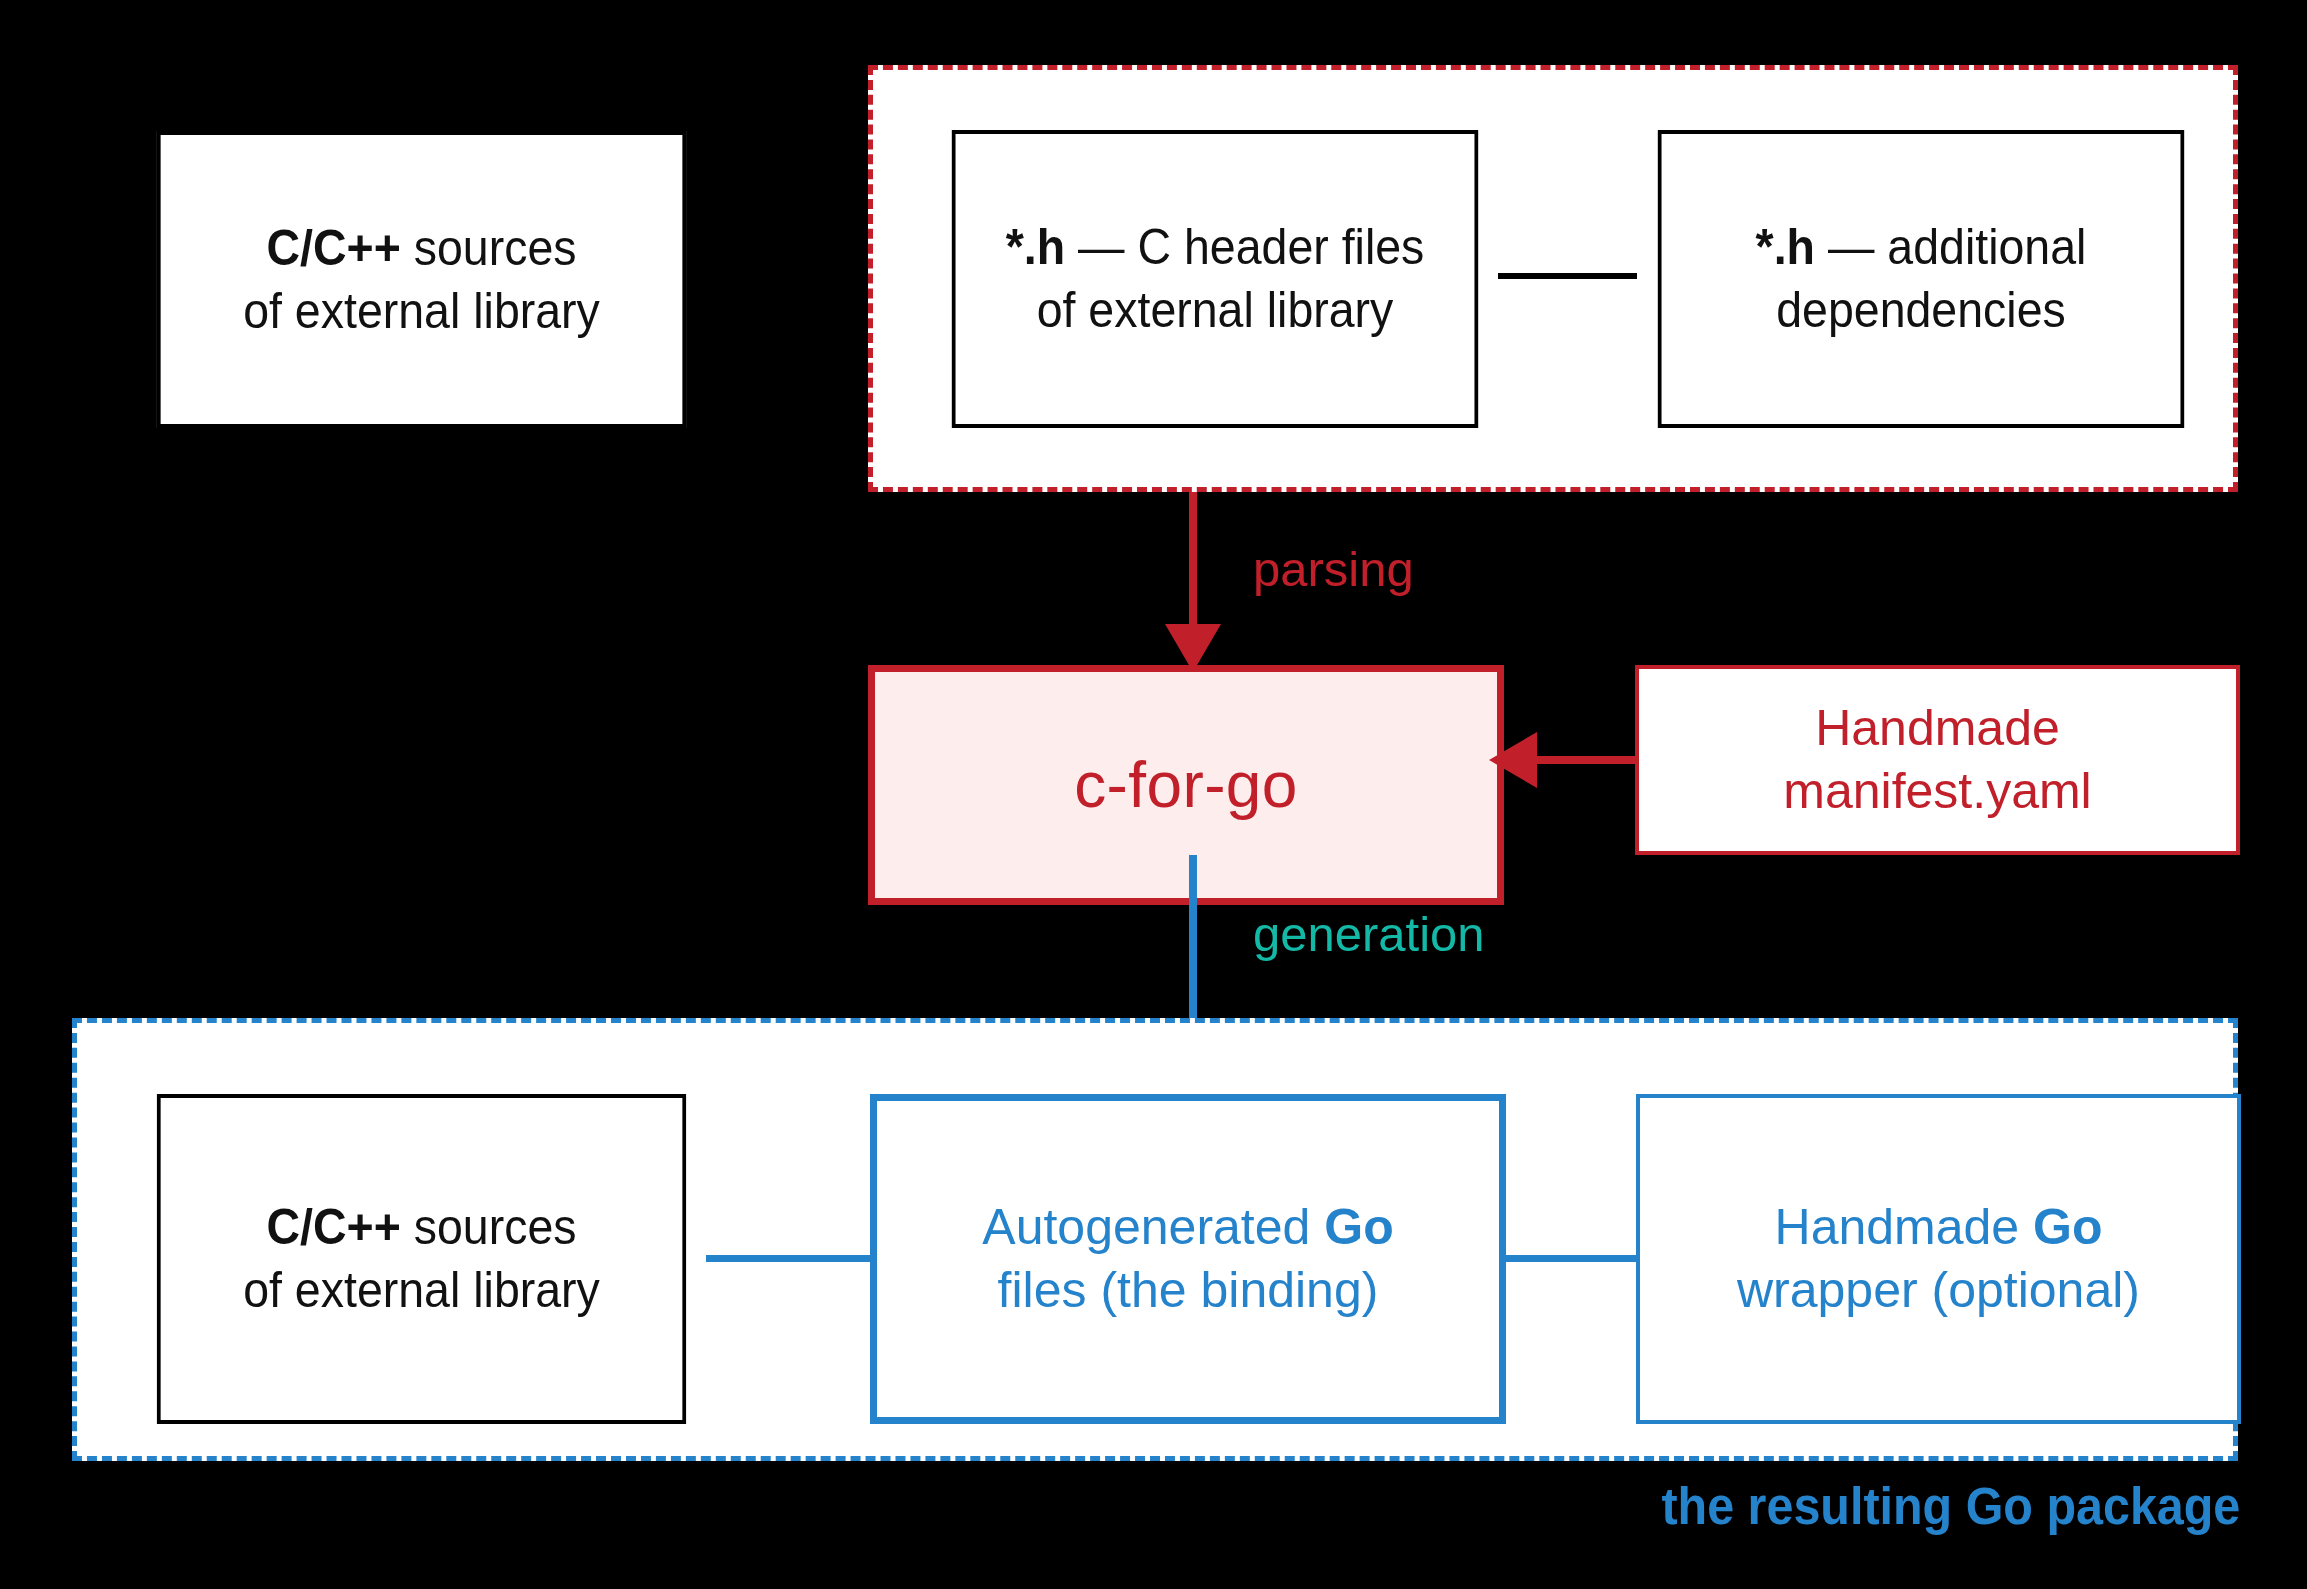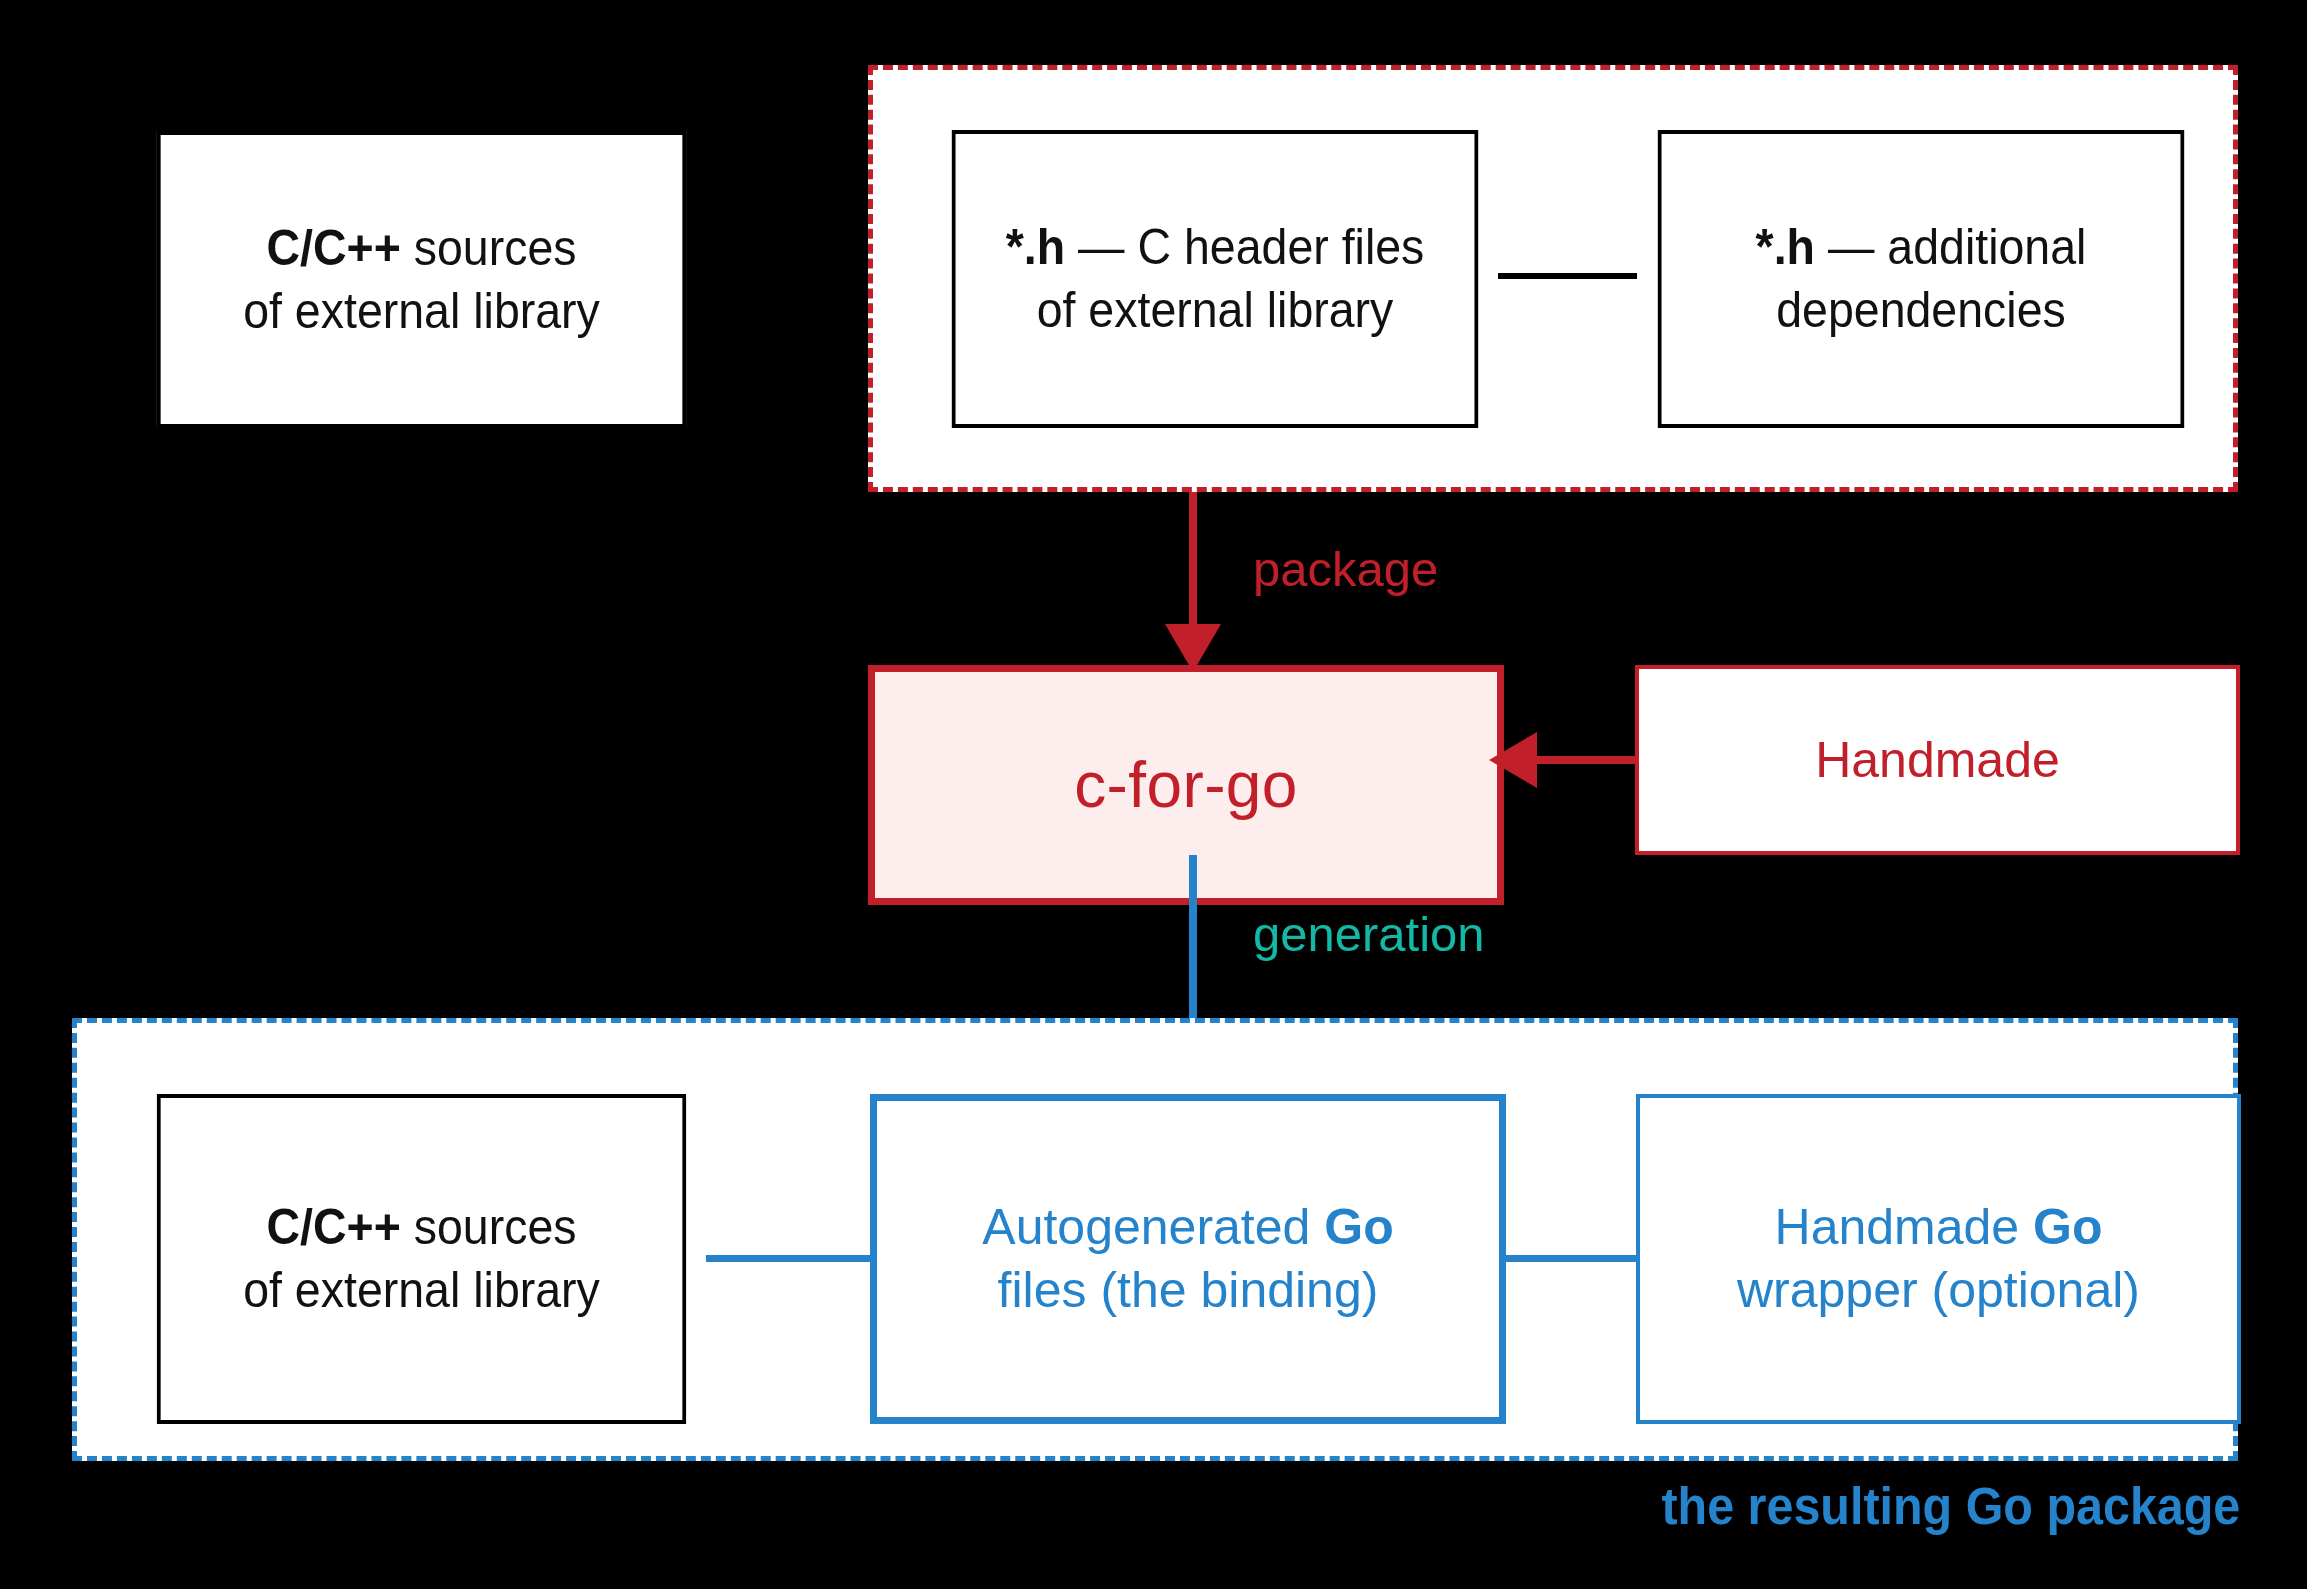--- a/index.html
+++ b/index.html
@@ -162,29 +162,30 @@
       <span class="ln"><b class="strong">C/C++</b><span> sources</span></span>
       <span class="ln">of external library</span>
     </span>
   </div>
 
   <div class="line v-black" style="left:414px; top:428px; width:5.7px; height:626px;"></div>
   <div class="arrowhead ah-down-black" style="left:400px; top:1050px;"></div>
 
   <div class="line v-red" style="left:1189px; top:492px; width:8.2px; height:180px;"></div>
   <div class="arrowhead ah-down-red" style="left:1165px; top:624px;"></div>
-  <div class="edge-label edge-red" style="left:1253px; top:541px;">package</div>
+  <div class="edge-label edge-red" style="left:1253px; top:541px;">parsing</div>
 
   <div class="box cforgo" style="left:868px; top:665px; width:636px; height:240px;">
     <span class="box-label">c-for-go</span>
   </div>
 
   <div class="box redbox" style="left:1635px; top:665px; width:605px; height:190px;">
     <span class="box-label">
       <span class="ln">Handmade</span>
+      <span class="ln">manifest.yaml</span>
     </span>
   </div>
   <div class="line v-red" style="left:1522px; top:756px; width:115px; height:8.2px;"></div>
   <div class="arrowhead ah-left-red" style="left:1489px; top:732px;"></div>
 
   <div class="line v-blue" style="left:1189px; top:855px; width:8.2px; height:217px;"></div>
   <div class="arrowhead ah-down-blue" style="left:1165px; top:1026px;"></div>
   <div class="edge-label edge-blue" style="left:1253px; top:906px;">generation</div>
 
   <div class="group group-blue" style="left:72px; top:1018px; width:2166px; height:443px;"></div>

